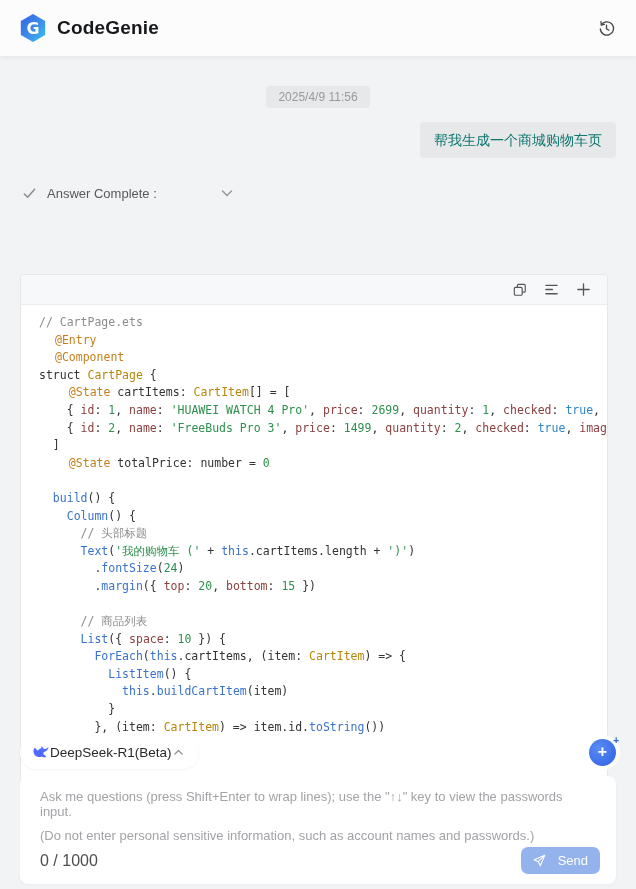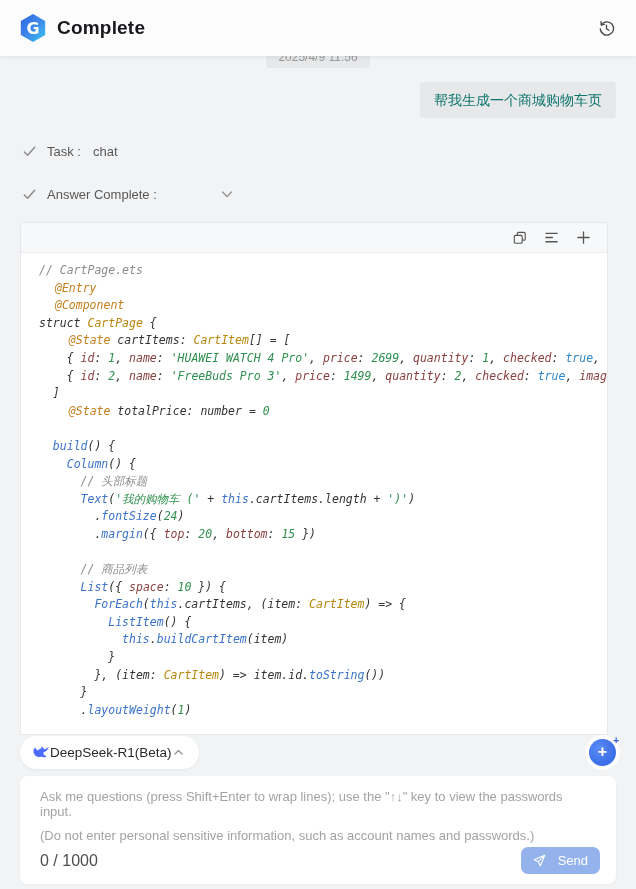--- a/index.html
+++ b/index.html
@@ -15,43 +15,42 @@
     position:absolute; top:0; left:0; right:0; height:56px;
     background:var(--header-bg);
     box-shadow:0 1px 5px rgba(0,0,0,.07);
     display:flex; align-items:center; justify-content:space-between;
     padding:0 18px; z-index:10;
   }
   .logo-wrap{ display:flex; align-items:center; gap:9px; }
   .app-title{ font-size:19px; font-weight:bold; color:#17181c; letter-spacing:.2px; }
   .icon-btn{ background:none; border:none; cursor:pointer; display:flex; align-items:center; justify-content:center; padding:2px; }
   
-  .chat-area{ position:absolute; inset:0; padding-top:56px; }
+  .chat-area{ position:absolute; inset:0; padding-top:56px;margin-top:40px; }
   .timestamp-pill{
     width:max-content; margin:-10px auto 0 auto;
     background:#e7e8ea; color:var(--pill-text);
     font-size:12px; padding:4px 12px; border-radius:4px;
   }
   .bubble-row{ display:flex; justify-content:flex-end; padding:14px 20px 0 20px; }
   .user-bubble{
     background:var(--bubble-bg); color:#0f766e;
     font-size:14px; line-height:16px;
     padding:10px 14px; border-radius:4px; max-width:420px;
   }
   .status-row{ display:flex; align-items:center; gap:10px; padding:0 0 0 22px; color:var(--status-text); font-size:13px; }
   .status-row.task{ margin-top:26px; }
   .status-row.answer{ margin-top:27px; }
   .status-value{ margin-left:2px; }
   .answer-chevron{ margin-left:52px; }
   
   .code-block{
-    position:absolute; left:20px; top:222px; width:588px; height:513px;
+    position:absolute; left:20px; top:234px; width:588px; height:513px;
     background:#fff; border:1px solid #e7e7e9; border-radius:4px 4px 0 0;
     overflow:hidden;
-    font-style:italic;
   }
   .code-toolbar{
     height:30px; background:#f7f8f9; border-bottom:1px solid #ececee;
     display:flex; align-items:center; justify-content:flex-end; gap:13px;
     padding-right:14px;
   }
   .code-body{
     font-family:"DejaVu Sans Mono","Liberation Mono",monospace;
     font-size:11.5px; line-height:17.6px;
     padding:9px 0 0 18px; white-space:pre; overflow:hidden;
@@ -113,45 +112,38 @@
       <defs>
         <linearGradient id="lg1" x1="0" y1="0" x2="1" y2="1">
           <stop offset="0" stop-color="#2e66e0"></stop>
             <stop offset="0.55" stop-color="#3f8ceb"></stop>
             <stop offset="1" stop-color="#35c9e8"></stop>
         </linearGradient>
       </defs>
       <path d="M16 1 L29 8.5 V23.5 L16 31 L3 23.5 V8.5 Z" fill="url(#lg1)"></path>
       <text x="16" y="22.5" text-anchor="middle" font-family="DejaVu Sans, sans-serif" font-size="17" font-weight="bold" fill="#ffffff">G</text>
     </svg>
-    <span class="app-title">Complete</span>
+    <span class="app-title">CodeGenie</span>
   </div>
   <button class="icon-btn">
     <svg width="19" height="19" viewBox="0 0 20 20" fill="none" stroke="#4a4a4a" stroke-width="1.4" stroke-linecap="round">
       <path d="M4.6 6.2 A7 7 0 1 1 3.5 10.4"></path>
       <path d="M4.2 2.8 L4.6 6.2 L7.8 5.6"></path>
       <path d="M10 6.5 V10.3 L12.6 11.8"></path>
     </svg>
   </button>
 </div>
 
 <div class="chat-area">
   <div class="timestamp-pill">2025/4/9 11:56</div>
 
   <div class="bubble-row">
     <div class="user-bubble">帮我生成一个商城购物车页</div>
   </div>
 
-  <div class="status-row task">
-    <svg width="15" height="15" viewBox="0 0 16 16" fill="none" stroke="#8c8c8c" stroke-width="1.6" stroke-linecap="round" stroke-linejoin="round">
-      <polyline points="2.5,8.5 6,12 13.5,3.5"></polyline>
-    </svg>
-    <span>Task :</span>
-    <span class="status-value">chat</span>
-  </div>
 
   <div class="status-row answer">
     <svg width="15" height="15" viewBox="0 0 16 16" fill="none" stroke="#8c8c8c" stroke-width="1.6" stroke-linecap="round" stroke-linejoin="round">
       <polyline points="2.5,8.5 6,12 13.5,3.5"></polyline>
     </svg>
     <span>Answer Complete :</span>
     <svg class="answer-chevron" width="16" height="16" viewBox="0 0 16 16" fill="none" stroke="#9a9a9a" stroke-width="1.5" stroke-linecap="round" stroke-linejoin="round">
       <polyline points="3.5,6 8,10.5 12.5,6"></polyline>
     </svg>
   </div>

